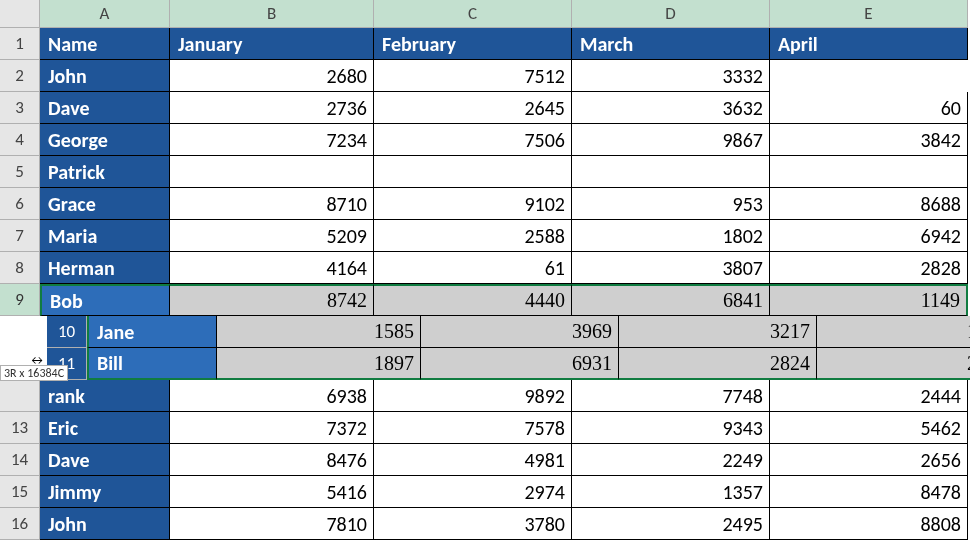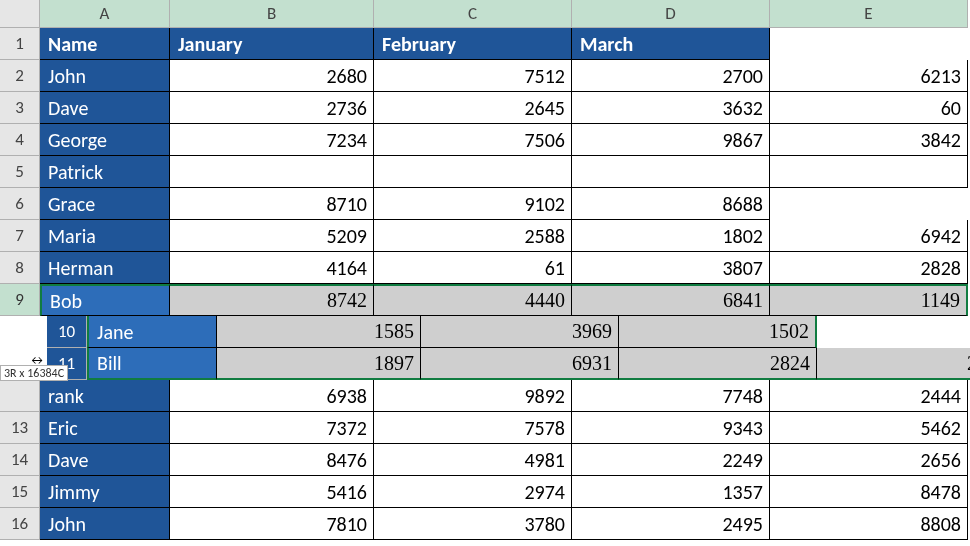--- a/index.html
+++ b/index.html
@@ -45,21 +45,21 @@
       display:flex;align-items:center;
       border-right:1px solid #000;
       border-bottom:1px solid #000;
       padding:0 6px 0 8px;
       font-size:20px;
       flex:none;
       overflow:hidden;
       white-space:nowrap;
     }
     .nameCell {
-      background:#1f5598; color:#fff; font-weight:normal;
+      background:#1f5598; color:#fff; font-weight:bold;
     }
     .hdrCell {
       background:#1f5598; color:#fff; font-weight:bold;
     }
     .numCell {
       background:#fff; justify-content:flex-end;
     }
     .selCell {
       background:#cfcfcf; justify-content:flex-end;font-family:Liberation Serif, serif;
     }
@@ -116,29 +116,29 @@
     <div class="col-head sel wD">D</div>
     <div class="col-head sel wE">E</div>
   </div>
 
   <div class="row hRow">
     <div class="row-head">1</div>
     <div class="cell hdrCell wA">Name</div>
     <div class="cell hdrCell wB">January</div>
     <div class="cell hdrCell wC">February</div>
     <div class="cell hdrCell wD">March</div>
+    <div class="cell hdrCell wE">April</div>
   </div>
 
   <div class="row hRow">
     <div class="row-head">2</div>
     <div class="cell nameCell wA">John</div>
     <div class="cell numCell wB">2680</div>
     <div class="cell numCell wC">7512</div>
-    <div class="cell numCell wD">2700</div>
-    <div class="cell numCell wE">6213</div>
+    <div class="cell numCell wD">3332</div>
   </div>
 
   <div class="row hRow">
     <div class="row-head">3</div>
     <div class="cell nameCell wA">Dave</div>
     <div class="cell numCell wB">2736</div>
     <div class="cell numCell wC">2645</div>
     <div class="cell numCell wD">3632</div>
     <div class="cell numCell wE">60</div>
   </div>
@@ -159,20 +159,21 @@
     <div class="cell numCell wC"></div>
     <div class="cell numCell wD"></div>
     <div class="cell numCell wE"></div>
   </div>
 
   <div class="row hRow">
     <div class="row-head">6</div>
     <div class="cell nameCell wA">Grace</div>
     <div class="cell numCell wB">8710</div>
     <div class="cell numCell wC">9102</div>
+    <div class="cell numCell wD">953</div>
     <div class="cell numCell wE">8688</div>
   </div>
 
   <div class="row hRow">
     <div class="row-head">7</div>
     <div class="cell nameCell wA">Maria</div>
     <div class="cell numCell wB">5209</div>
     <div class="cell numCell wC">2588</div>
     <div class="cell numCell wD">1802</div>
     <div class="cell numCell wE">6942</div>
@@ -194,20 +195,21 @@
     <div class="cell selCell wC selBorderTop">4440</div>
     <div class="cell selCell wD selBorderTop">6841</div>
     <div class="cell selCell wE selBorderTop selBorderRight">1149</div>
   </div>
 
   <div class="row hRow">
     <div class="row-head sel">10</div>
     <div class="cell nameCell selName wA selBorderLeft">Jane</div>
     <div class="cell selCell wB">1585</div>
     <div class="cell selCell wC">3969</div>
+    <div class="cell selCell wD">3217</div>
     <div class="cell selCell wE selBorderRight">1502</div>
   </div>
 
   <div class="row hRow">
     <div class="row-head sel">11</div>
     <div class="cell nameCell selName wA selBorderBottom selBorderLeft">Bill</div>
     <div class="cell selCell wB selBorderBottom">1897</div>
     <div class="cell selCell wC selBorderBottom">6931</div>
     <div class="cell selCell wD selBorderBottom">2824</div>
     <div class="cell selCell wE selBorderBottom selBorderRight">2453</div>

